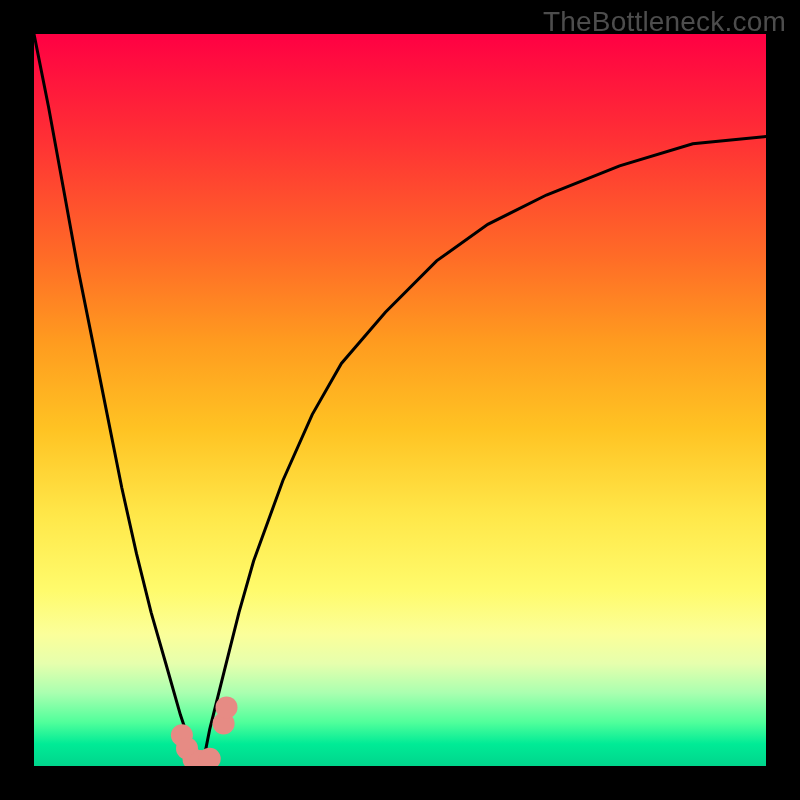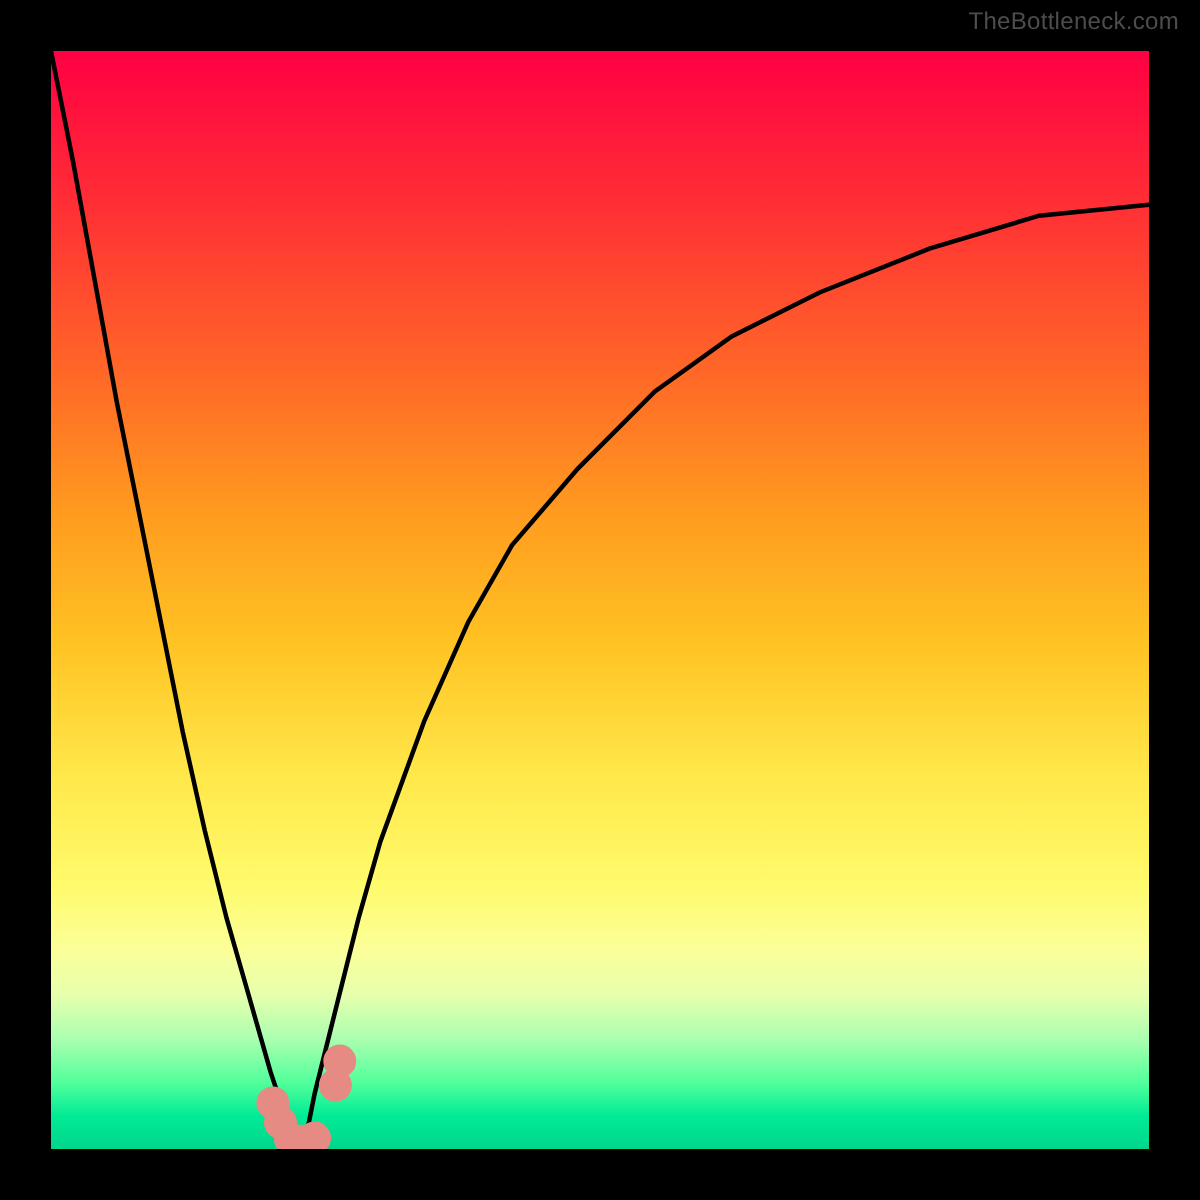--- a/index.html
+++ b/index.html
@@ -15,21 +15,21 @@
     position: relative;
     width: 800px;
     height: 800px;
     background: #000;
   }
   .watermark {
     position: absolute;
     top: 6px;
     right: 14px;
     color: #4d4d4d;
-    font-size: 16px;
+    font-size: 28px;
     letter-spacing: 0.2px;
     z-index: 10;
   }
   .plot-area {
     position: absolute;
     left: 34px;
     top: 34px;
     width: 732px;
     height: 732px;
     background: linear-gradient(to bottom,

